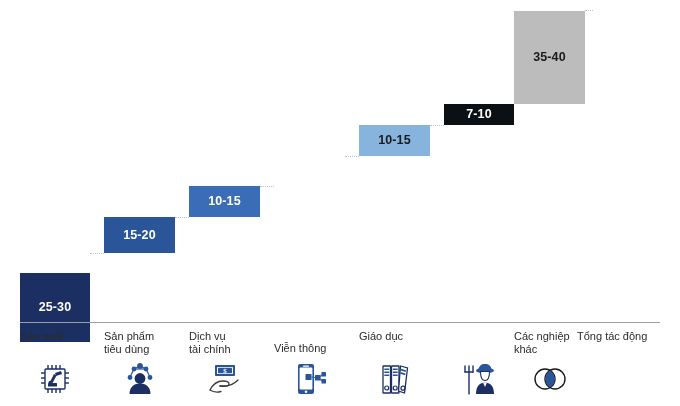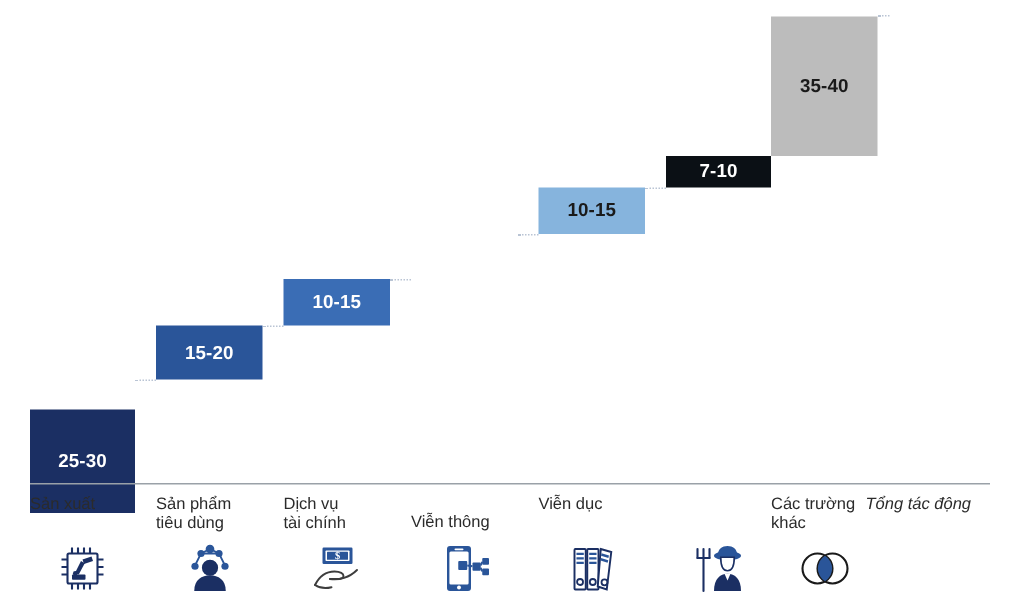--- a/index.html
+++ b/index.html
@@ -166,28 +166,28 @@
     </div>
     <div class="cat-label" style="left:189px; width:71px;">
       <div>Dịch vụ</div>
       <div>tài chính</div>
     </div>
     <div class="cat-label" style="left:274px; width:71px;margin-top:12px;">
       <div>Viễn thông</div>
       <div></div>
     </div>
     <div class="cat-label" style="left:359px; width:71px;">
-      <div>Viễn dục</div>
+      <div>Giáo dục</div>
       <div></div>
     </div>
     <div class="cat-label" style="left:514px; width:71px;">
-      <div>Các trường</div>
+      <div>Các nghiệp</div>
       <div>khác</div>
     </div>
-    <div class="cat-label" style="left:577px; width:78px;font-style:italic;">
+    <div class="cat-label" style="left:577px; width:78px;">
       <div>Tổng tác động</div>
       <div></div>
     </div>
   </div>
 
   <div id="icons-row">
 
     <div class="cat-icon" style="left:27px;">
       <svg width="36" height="36" viewBox="0 0 36 36" aria-hidden="true">
         <g stroke="#1b2f63" stroke-width="1.4" fill="none">

